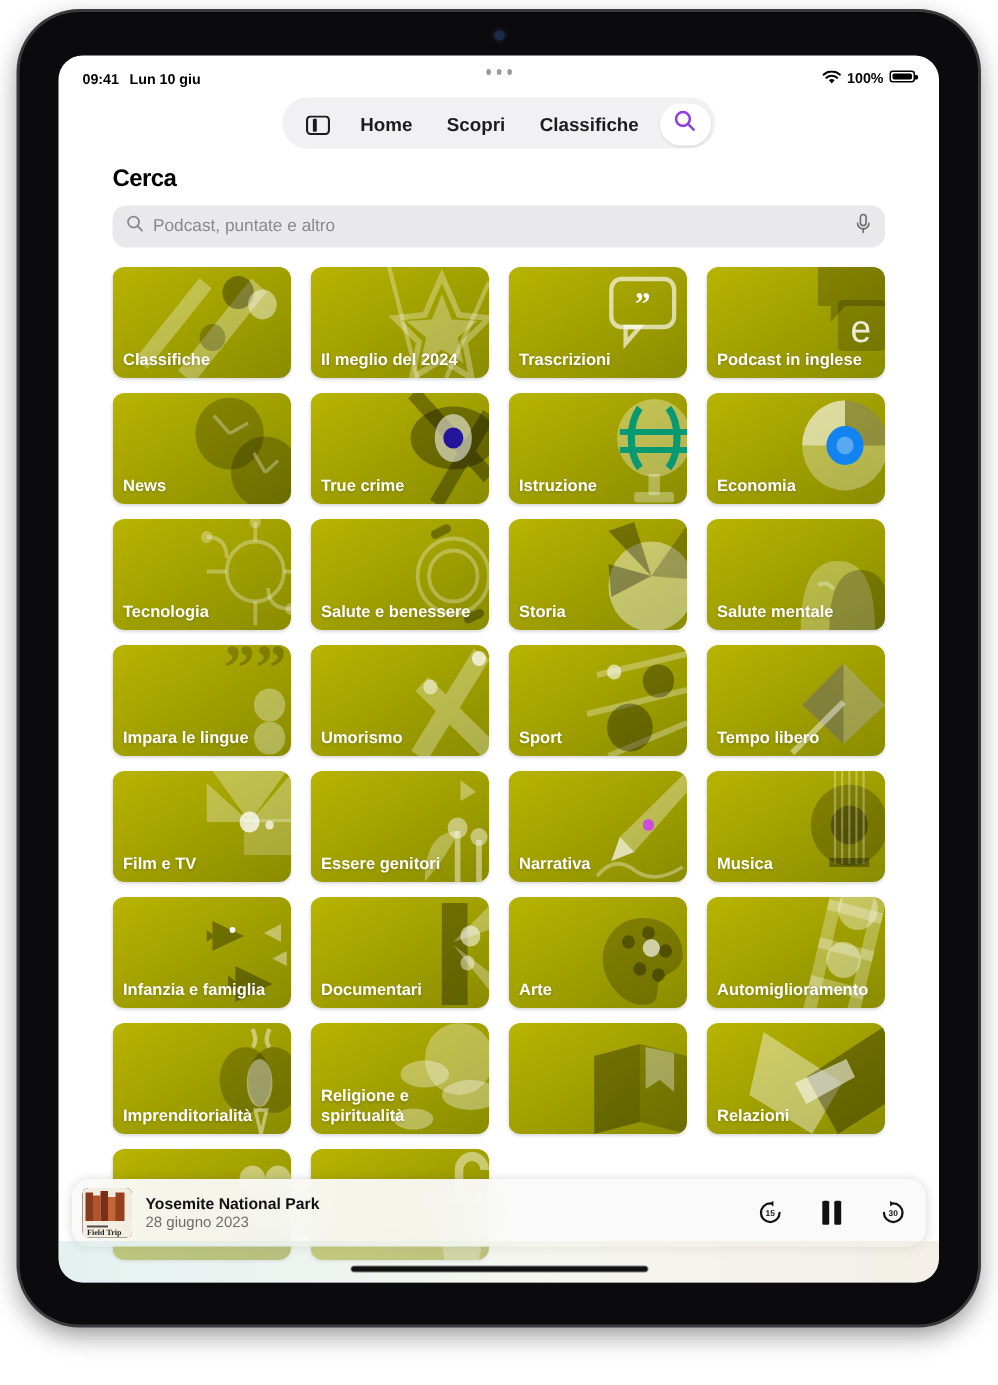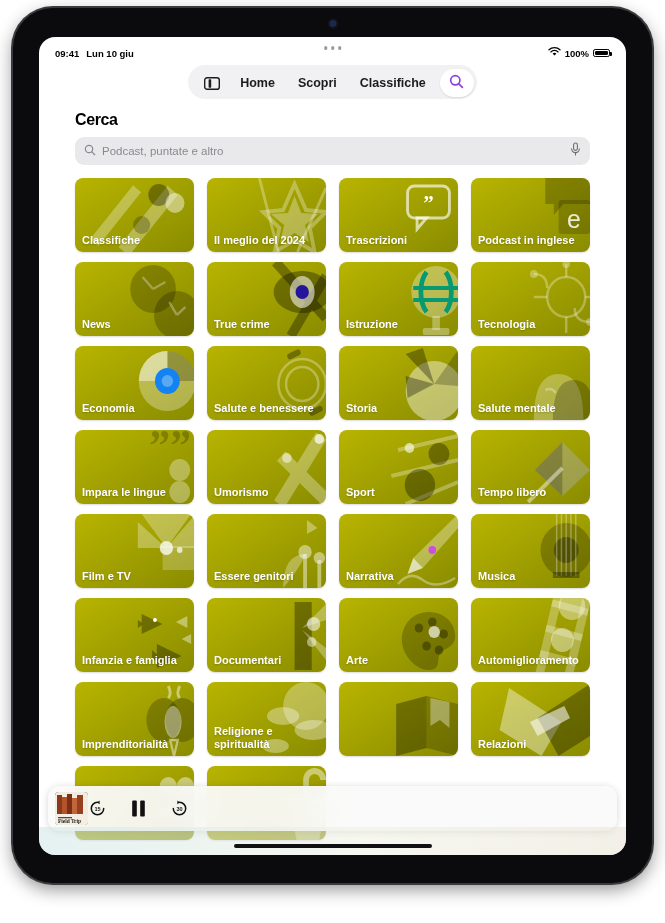--- a/index.html
+++ b/index.html
@@ -37,21 +37,21 @@
 
   
   #statusbar {
     position: absolute; left: 0; top: 0;
     width: 100%; height: 22px;
     display: flex; align-items: center;
     padding: 16px 16px;
     font-size: 9.5px; font-weight: bold; color: #000;
   }
   #status-left { display: flex; gap: 7px; align-items: center; }
-  #status-right { margin-left: auto; display: flex; gap: 4px; align-items: center; }
+  #status-right { margin-left: auto; display: flex; gap: 4px; }
   .dots-menu {
     position: absolute; left: 50%; top: 9px; transform: translateX(-50%);
     display: flex; gap: 3.5px;
   }
   .dots-menu i { width: 3.5px; height: 3.5px; border-radius: 50%; background: #9a9a9e; display:block;}
   .battery-shell {
     width: 17px; height: 8.5px; border-radius: 2.2px;
     border: 1px solid #000; position: relative; display:inline-block;
   }
   .battery-shell::after {
@@ -358,52 +358,52 @@
       <path d="M78 26h48M78 38h48" stroke="#079a72" stroke-width="4"></path>
                 <rect x="98" y="54" width="8" height="14" fill="rgba(255,255,255,.32)"></rect>
                 <rect x="88" y="66" width="28" height="7" rx="2" fill="rgba(255,255,255,.32)"></rect>
               </svg></div>
             <div class="label">Istruzione</div>
           </div>
           <div class="tile">
             <div class="art"><svg viewBox="0 0 125 74" preserveAspectRatio="none" width="100%" height="100%">
                 <defs>
                   <linearGradient id="g" x1="0" y1="0" x2="1" y2="1">
+      <stop offset="0" stop-color="#1283f0"></stop>
+                    <stop offset="1" stop-color="#1464e2"></stop>
+                  </linearGradient>
+                </defs>
+      <rect width="125" height="74" fill="url(#g)"></rect>
+                <circle cx="97" cy="35" r="30" fill="rgba(255,255,255,.30)"></circle>
+                <path d="M97 35 97 5A30 30 0 0 1 127 35Z" fill="rgba(0,0,0,.22)"></path>
+      <path d="M97 35 67 35A30 30 0 0 1 97 5Z" fill="rgba(255,255,255,.45)"></path>
+                <circle cx="97" cy="35" r="13" fill="#1283f0"></circle>
+                <circle cx="97" cy="35" r="6" fill="rgba(255,255,255,.30)"></circle>
+              </svg></div>
+            <div class="label">Economia</div>
+          </div>
+          <div class="tile">
+            <div class="art"><svg viewBox="0 0 125 74" preserveAspectRatio="none" width="100%" height="100%">
+                <defs>
+                  <linearGradient id="g" x1="0" y1="0" x2="1" y2="1">
       <stop offset="0" stop-color="#3a6bf2"></stop>
                     <stop offset="1" stop-color="#3355e8"></stop>
                   </linearGradient>
                 </defs>
       <rect width="125" height="74" fill="url(#g)"></rect>
                 <g stroke="rgba(255,255,255,.30)" stroke-width="2.6" fill="none">
                   <circle cx="100" cy="35" r="20"></circle>
                   <path d="M100 15V2M120 35h16M100 55v16M80 35H66"></path>
       <path d="M66 12q14 0 14 14M125 60q-16 0-16-14"></path>
                 </g>
                 <circle cx="100" cy="2" r="4" fill="rgba(255,255,255,.30)"></circle>
                 <circle cx="66" cy="12" r="4" fill="rgba(255,255,255,.30)"></circle>
                 <circle cx="125" cy="60" r="4" fill="rgba(255,255,255,.30)"></circle>
               </svg></div>
             <div class="label">Tecnologia</div>
-          </div>
-          <div class="tile">
-            <div class="art"><svg viewBox="0 0 125 74" preserveAspectRatio="none" width="100%" height="100%">
-                <defs>
-                  <linearGradient id="g" x1="0" y1="0" x2="1" y2="1">
-      <stop offset="0" stop-color="#1283f0"></stop>
-                    <stop offset="1" stop-color="#1464e2"></stop>
-                  </linearGradient>
-                </defs>
-      <rect width="125" height="74" fill="url(#g)"></rect>
-                <circle cx="97" cy="35" r="30" fill="rgba(255,255,255,.30)"></circle>
-                <path d="M97 35 97 5A30 30 0 0 1 127 35Z" fill="rgba(0,0,0,.22)"></path>
-      <path d="M97 35 67 35A30 30 0 0 1 97 5Z" fill="rgba(255,255,255,.45)"></path>
-                <circle cx="97" cy="35" r="13" fill="#1283f0"></circle>
-                <circle cx="97" cy="35" r="6" fill="rgba(255,255,255,.30)"></circle>
-              </svg></div>
-            <div class="label">Economia</div>
           </div>
           <div class="tile">
             <div class="art"><svg viewBox="0 0 125 74" preserveAspectRatio="none" width="100%" height="100%">
                 <defs>
                   <linearGradient id="g" x1="0" y1="0" x2="1" y2="1">
       <stop offset="0" stop-color="#10a0f5"></stop>
                     <stop offset="1" stop-color="#0f7fe8"></stop>
                   </linearGradient>
                 </defs>
       <rect width="125" height="74" fill="url(#g)"></rect>
@@ -761,20 +761,24 @@
           <rect x="2" y="3" width="5" height="19" fill="#8a3a1c"></rect>
           <rect x="7" y="5" width="5" height="17" fill="#b4532a"></rect>
           <rect x="12" y="2" width="5" height="20" fill="#7a2f16"></rect>
           <rect x="17" y="6" width="5" height="16" fill="#c4battery"></rect>
           <rect x="17" y="6" width="5" height="16" fill="#c2663a"></rect>
           <rect x="22" y="3" width="6" height="19" fill="#96401f"></rect>
           <rect x="0" y="22" width="33" height="11" fill="#f4eee2"></rect>
           <rect x="3" y="25" width="14" height="1.3" fill="#4a4a4a"></rect>
           <text x="3" y="31" font-size="5.4" font-family="Liberation Serif, serif" font-weight="bold" fill="#222">Field Trip</text>
         </svg>
+      </div>
+      <div id="np-text">
+        <div id="np-title">Yosemite National Park</div>
+        <div id="np-sub">28 giugno 2023</div>
       </div>
       <div id="np-controls">
         <span class="ctrl">
           <svg width="19" height="19" viewBox="0 0 19 19">
             <path d="M9.5 3.3A6.2 6.2 0 1 0 15.7 9.5" stroke="#111" stroke-width="1.5" fill="none" stroke-linecap="round"></path>
             <path d="M11.6 1.5 9.1 3.4l2.5 1.9z" fill="#111"></path>
             <text x="9.5" y="11.8" text-anchor="middle" class="skip-num">15</text>
           </svg>
         </span>
         <span class="ctrl">

